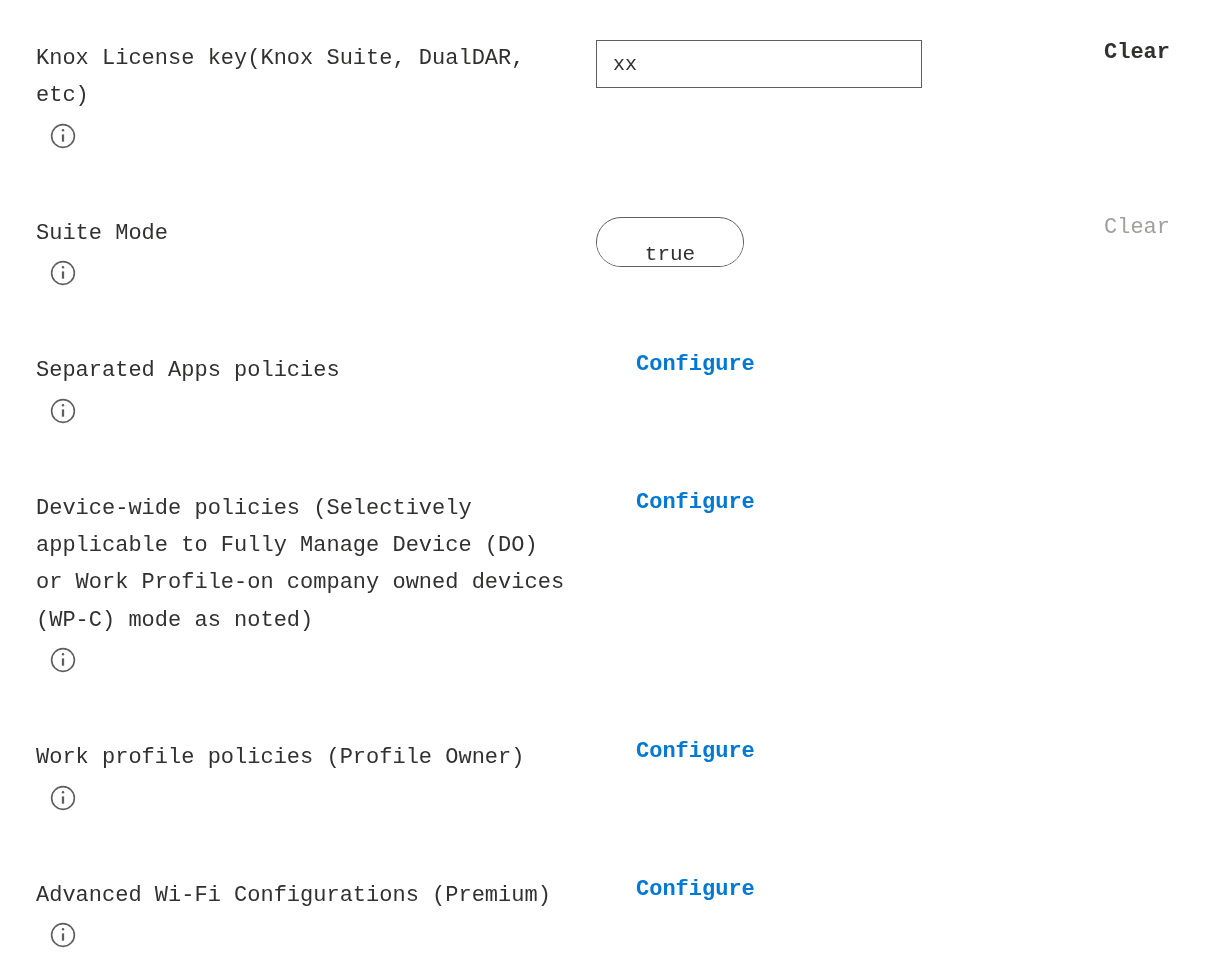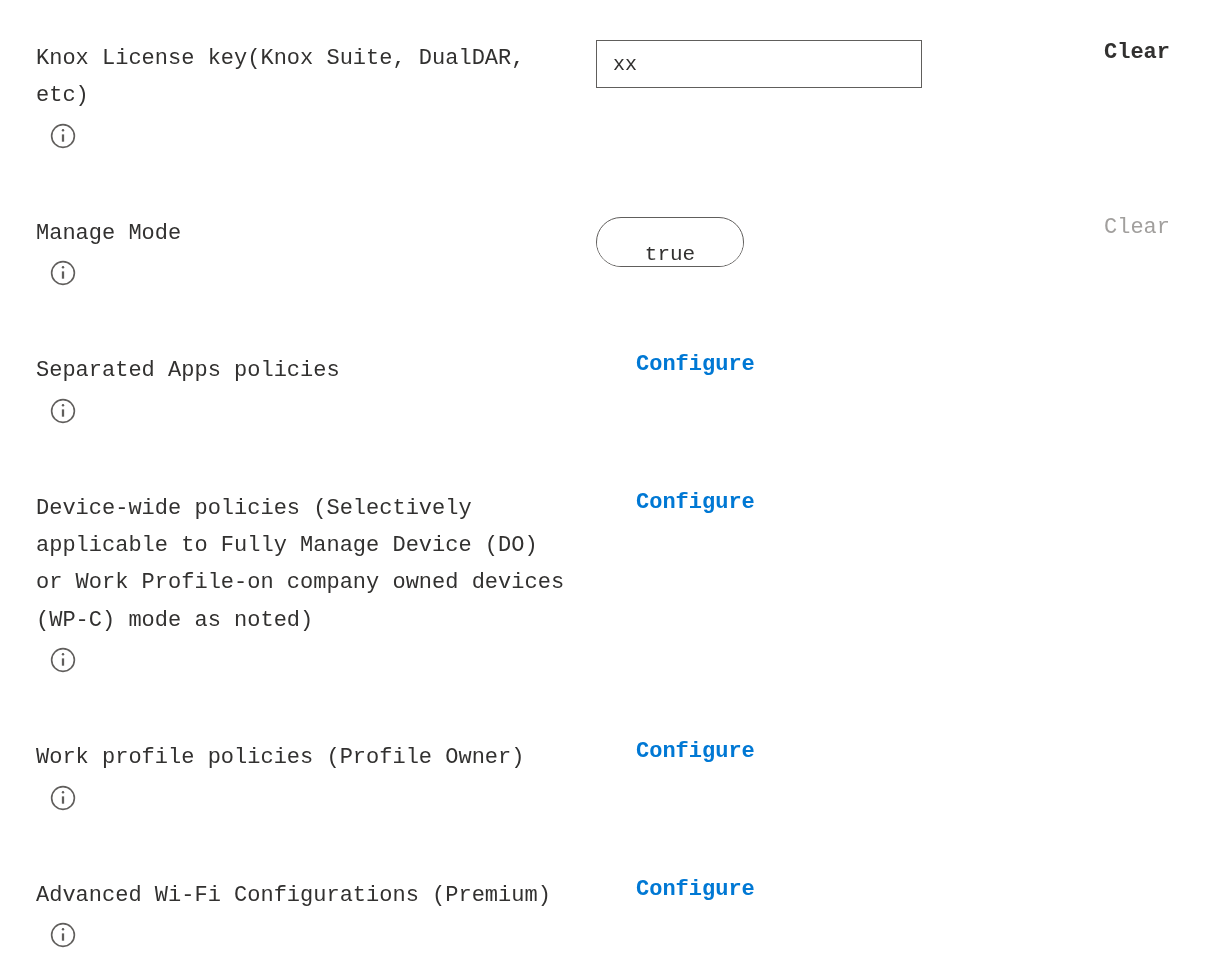--- a/index.html
+++ b/index.html
@@ -121,21 +121,21 @@
   <div class="control-col">
     <input type="text" class="text-input" value="xx" style="">
   </div>
   <div class="action-col">
     <span class="clear-active">Clear</span>
   </div>
 </div>
 
 <div class="form-row">
   <div class="label-col">
-    <div class="label-text">Manage Mode</div>
+    <div class="label-text">Suite Mode</div>
     <span class="info-icon">
       <svg viewBox="0 0 16 16" fill="none" stroke="#605e5c" stroke-width="1">
         <circle cx="8" cy="8" r="7"></circle>
         <line x1="8" y1="7" x2="8" y2="11.5" stroke-width="1.4"></line>
         <circle cx="8" cy="4.5" r="0.75" fill="#605e5c" stroke="none"></circle>
       </svg>
     </span>
   </div>
   <div class="control-col">
     <div class="toggle-group">

